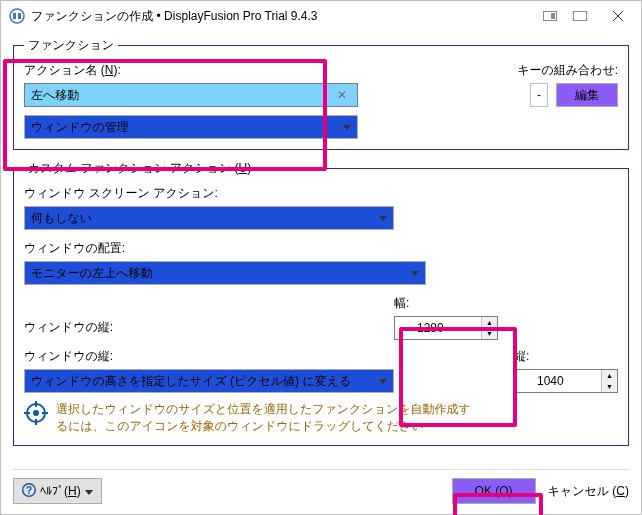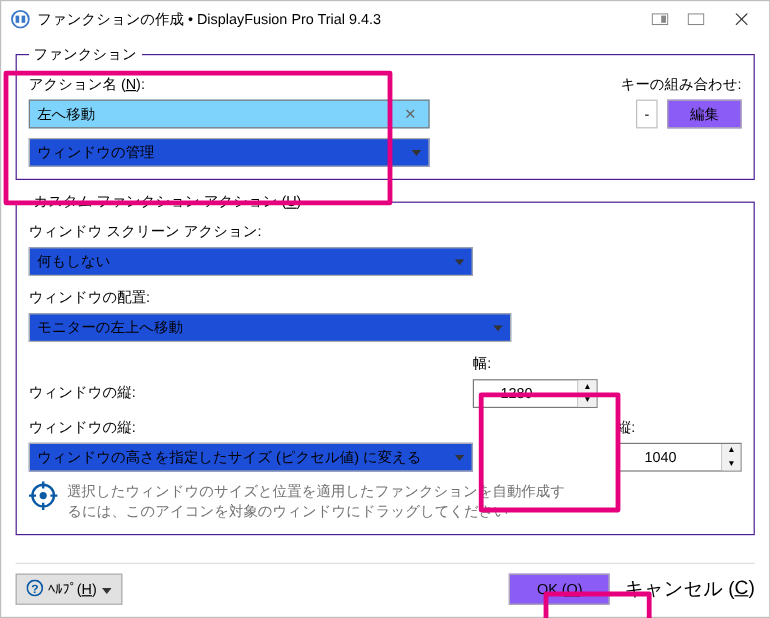--- a/index.html
+++ b/index.html
@@ -23,27 +23,27 @@
   .textinput { height: 24px; border:1px solid #7a7a7a; padding: 2px 6px; font-size:12px; width:100%; background:#7dd3fc; display:flex; align-items:center; }
   .textinput .clr { margin-left:auto; color:#666; font-size:12px; padding:0 4px; }
   .readonly { height:24px; border:1px solid #bfbfbf; background:#fff; padding:2px 6px; font-size:12px; display:flex; align-items:center; }
   .btn { height:24px; border:1px solid #adadad; background:#8b5cf6; font-size:12px; padding: 0 18px; }
   .combo { height:24px; border:1px solid #adadad; background:#1d4ed8; font-size:12px; display:flex; align-items:center; padding:0 6px; position:relative; }
   .combo .chev { margin-left:auto; }
   .combo .chev svg{display:block;}
   .spin { height:24px; width:104px; border:1px solid #7a7a7a; background:#fff; display:flex; align-items:center; padding:0 0 0 22px; font-size:12px;}
   .spin .spbtns{ margin-left:auto; width:16px; height:100%; display:flex; flex-direction:column; border-left:1px solid #bfbfbf;}
   .spin .spbtns div{flex:1; display:flex; align-items:center; justify-content:center; font-size:7px; background:#f0f0f0;}
-  .hint { display:flex; gap:8px; margin-top:6px; font-size:12px; color:#737373;}
+  .hint { display:flex; gap:8px; margin-top:6px; font-size:12px; color:#a16207;}
   .hint .icon { width:24px; height:24px; flex-shrink:0;}
   .footer { margin-top:auto; display:flex; align-items:center; padding-top:8px; border-top:1px solid #ddd;}
   .helpbtn { display:flex; align-items:center; gap:4px; border:1px solid #adadad; background:#e1e1e1; height:26px; padding:0 8px; font-size:12px;}
   .footer .spacer{flex:1;}
   .footer .btn { height:26px; padding:0 22px;}
-  .footer .cancel { margin-left:12px; font-size:16px; display:flex; align-items:center;}
+  .footer .cancel { margin-left:12px; font-size:12px; display:flex; align-items:center;}
   
   .hl { position:absolute; border:4px solid #e6007e; pointer-events:none; border-radius:2px;}
   .u { text-decoration: underline; }
 </style>
 </head>
 <body>
 
 <div class="window">
 
   <div class="titlebar">

